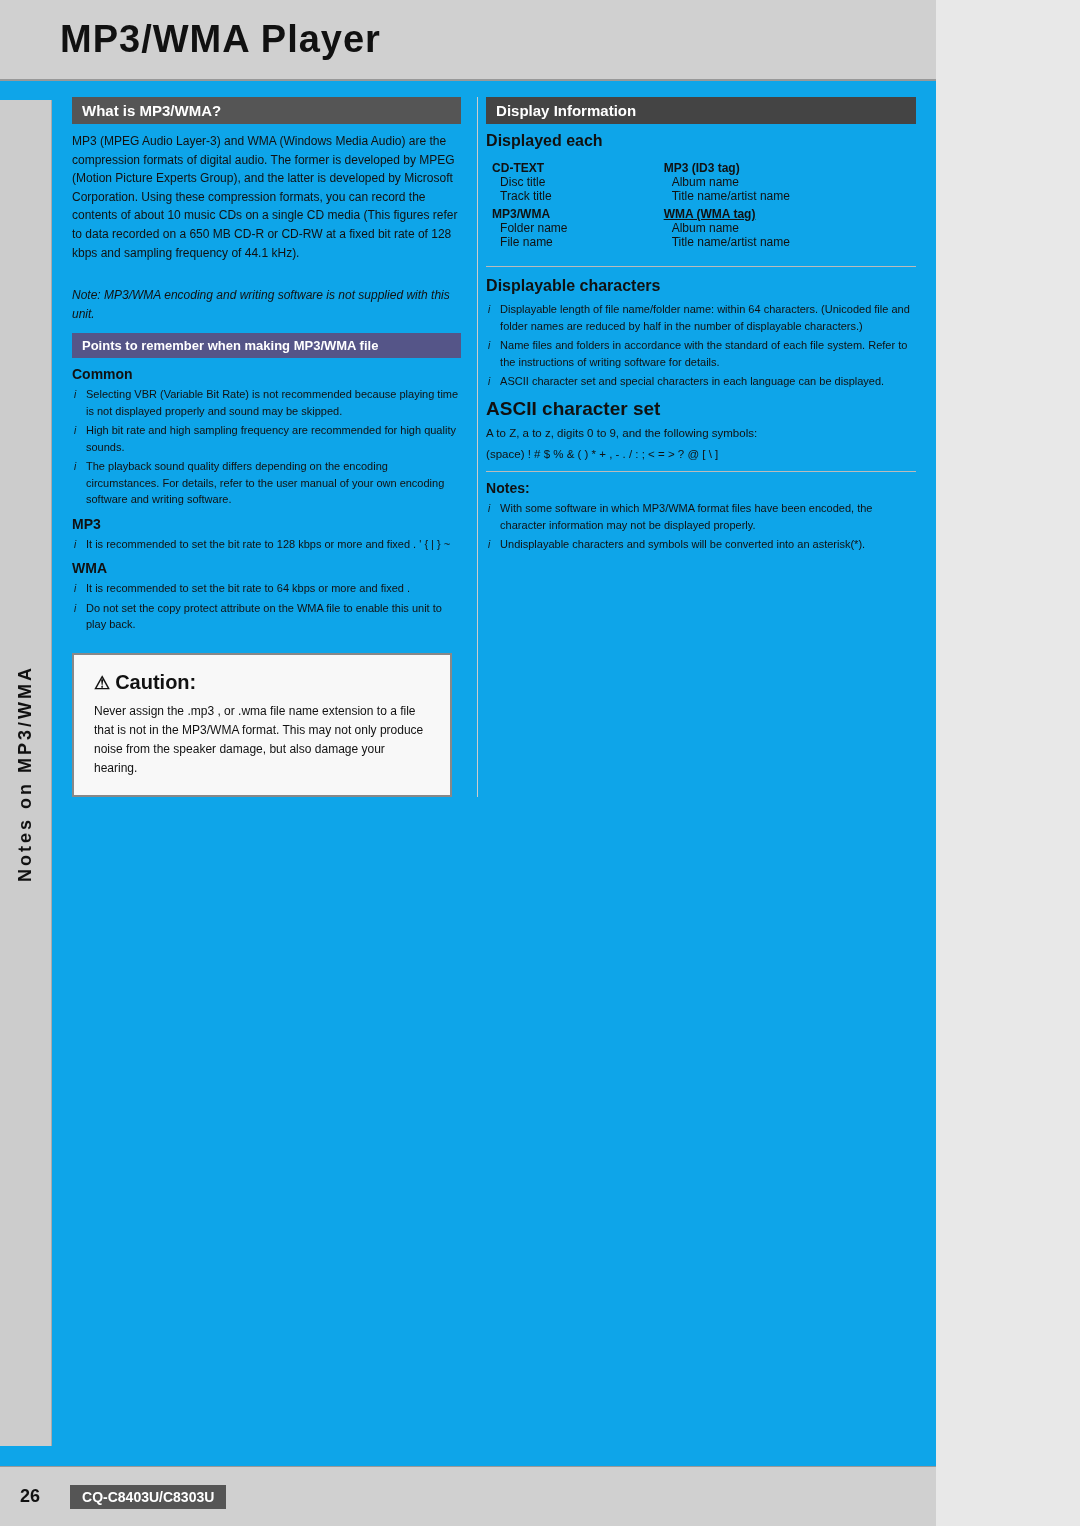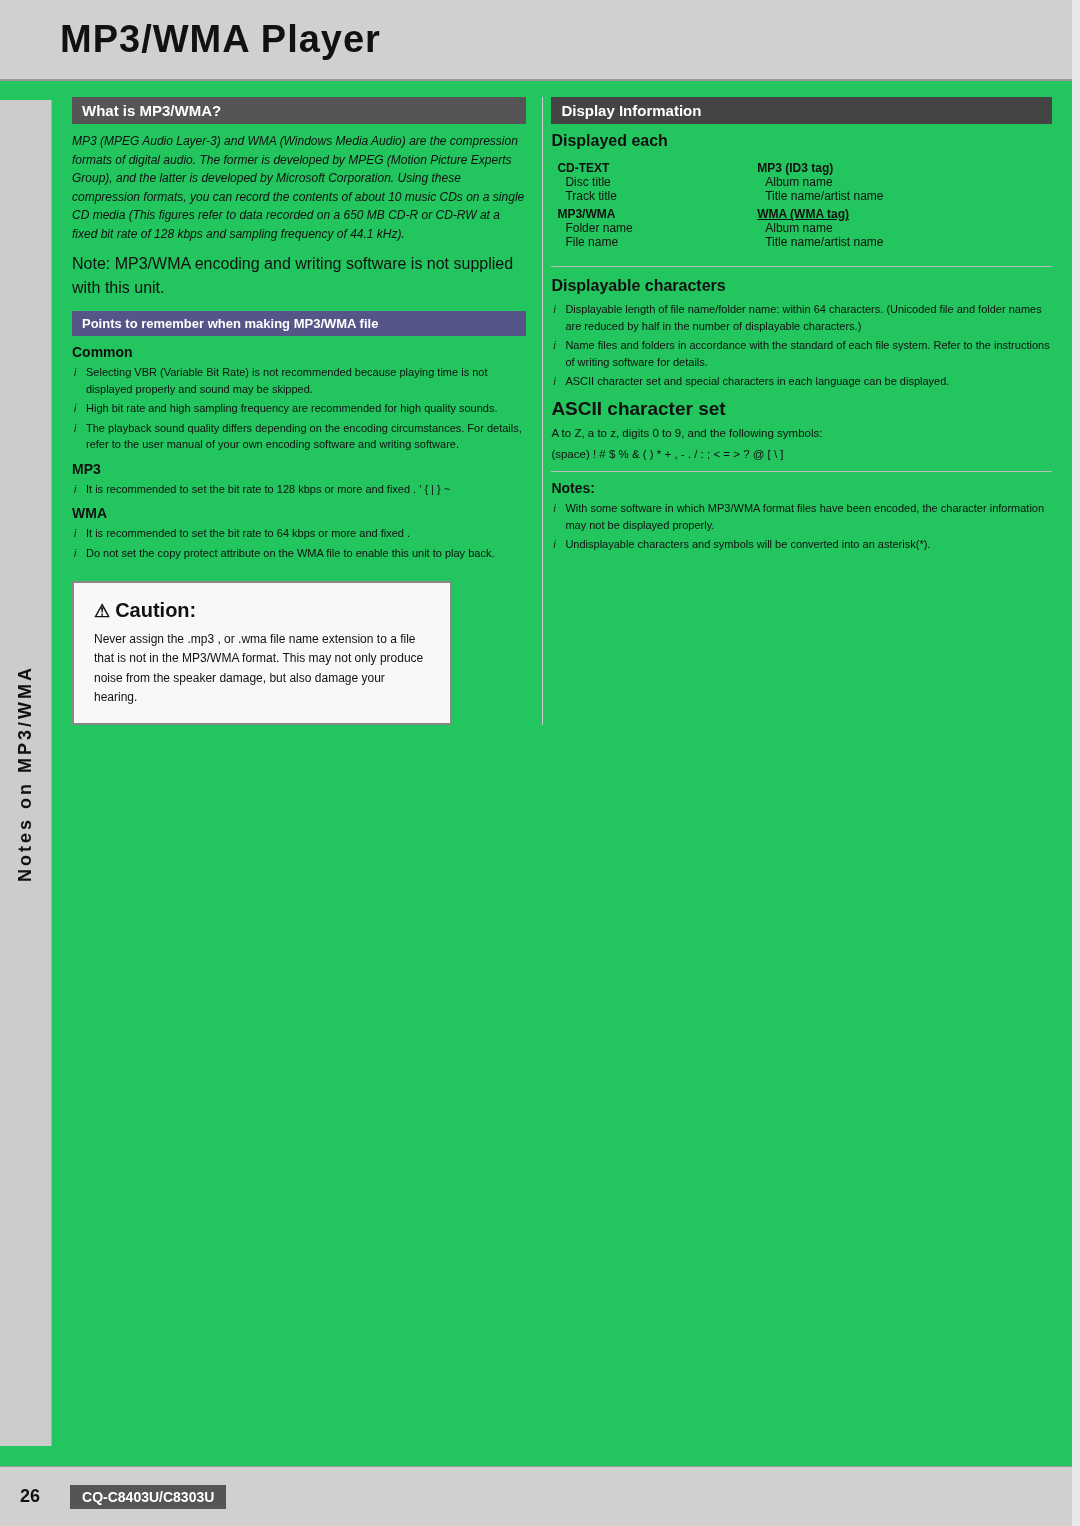--- a/index.html
+++ b/index.html
@@ -5,23 +5,23 @@
     * { margin: 0; padding: 0; box-sizing: border-box; }
     body {
       font-family: Arial, Helvetica, sans-serif;
       background: #e8e8e8;
       width: 1080px;
       min-height: 1526px;
       position: relative;
     }
 
     .page {
-      width: 1072px;
+      width: 936px;
       min-height: 1526px;
-      background: #22c55e;
+      background: #0ea5e9;
       position: relative;
       overflow: hidden;
     }
 
     
     .header {
       background: #d0d0d0;
       padding: 18px 30px 18px 60px;
       border-bottom: 2px solid #999;
     }
@@ -93,30 +93,30 @@
       font-size: 15px;
       font-weight: bold;
       padding: 5px 10px;
       margin-bottom: 8px;
     }
 
     .body-text {
       font-size: 12px;
       line-height: 1.55;
       color: #111;
+      margin-bottom: 24px;
+    }
+
+    .note-text {
+      font-size: 12px;
+      line-height: 1.55;
+      color: #111;
+      margin-top: 6px;
       margin-bottom: 8px;
       font-style: italic;
-    }
-
-    .note-text {
-      font-size: 16px;
-      line-height: 1.55;
-      color: #111;
-      margin-top: 6px;
-      margin-bottom: 8px;
     }
 
     
     .points-header {
       background: #558;
       color: #fff;
       font-size: 13px;
       font-weight: bold;
       padding: 5px 10px;
       margin-top: 10px;

